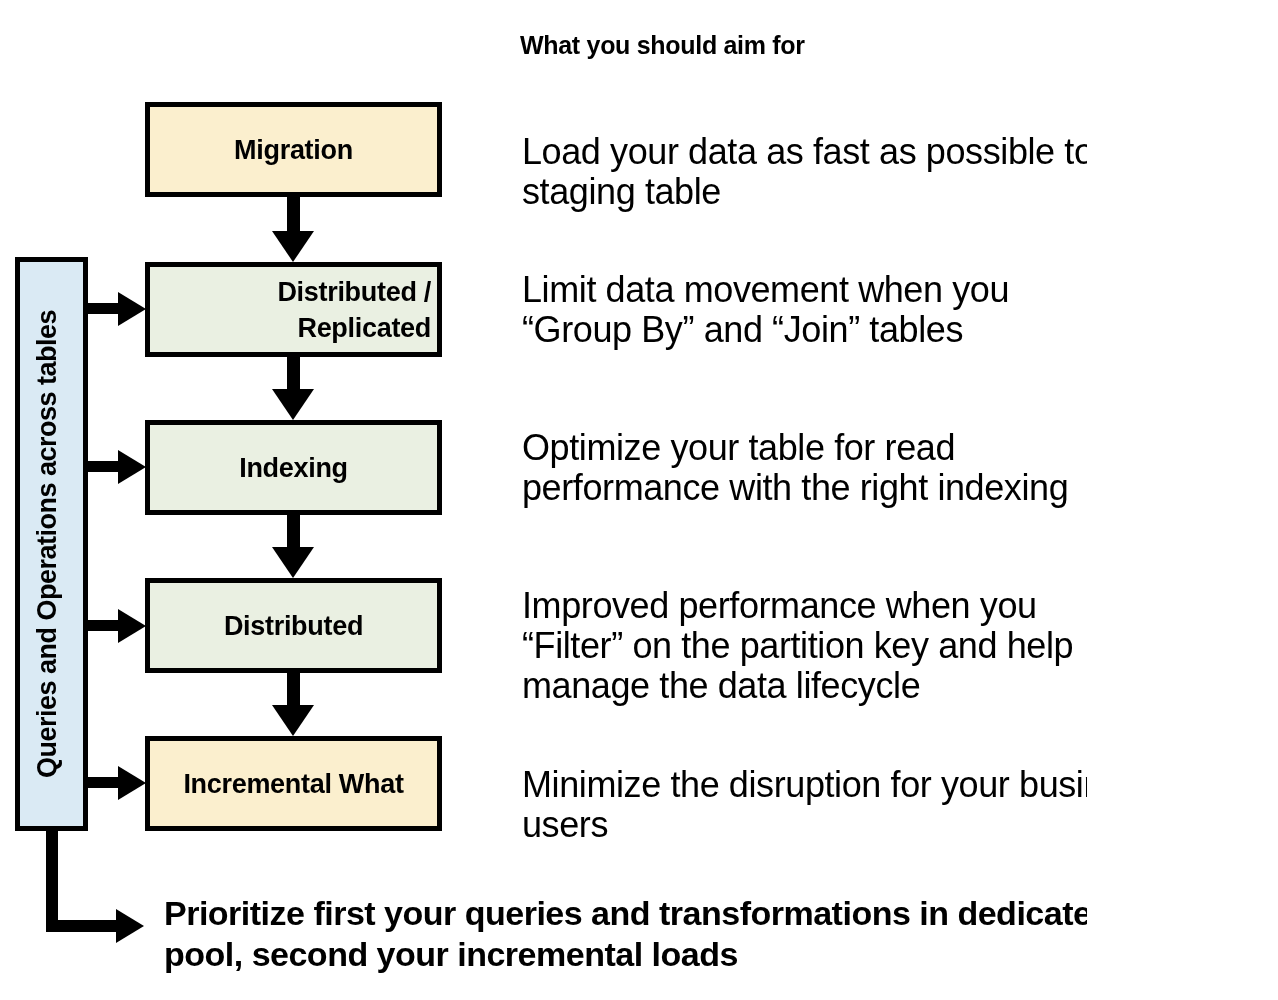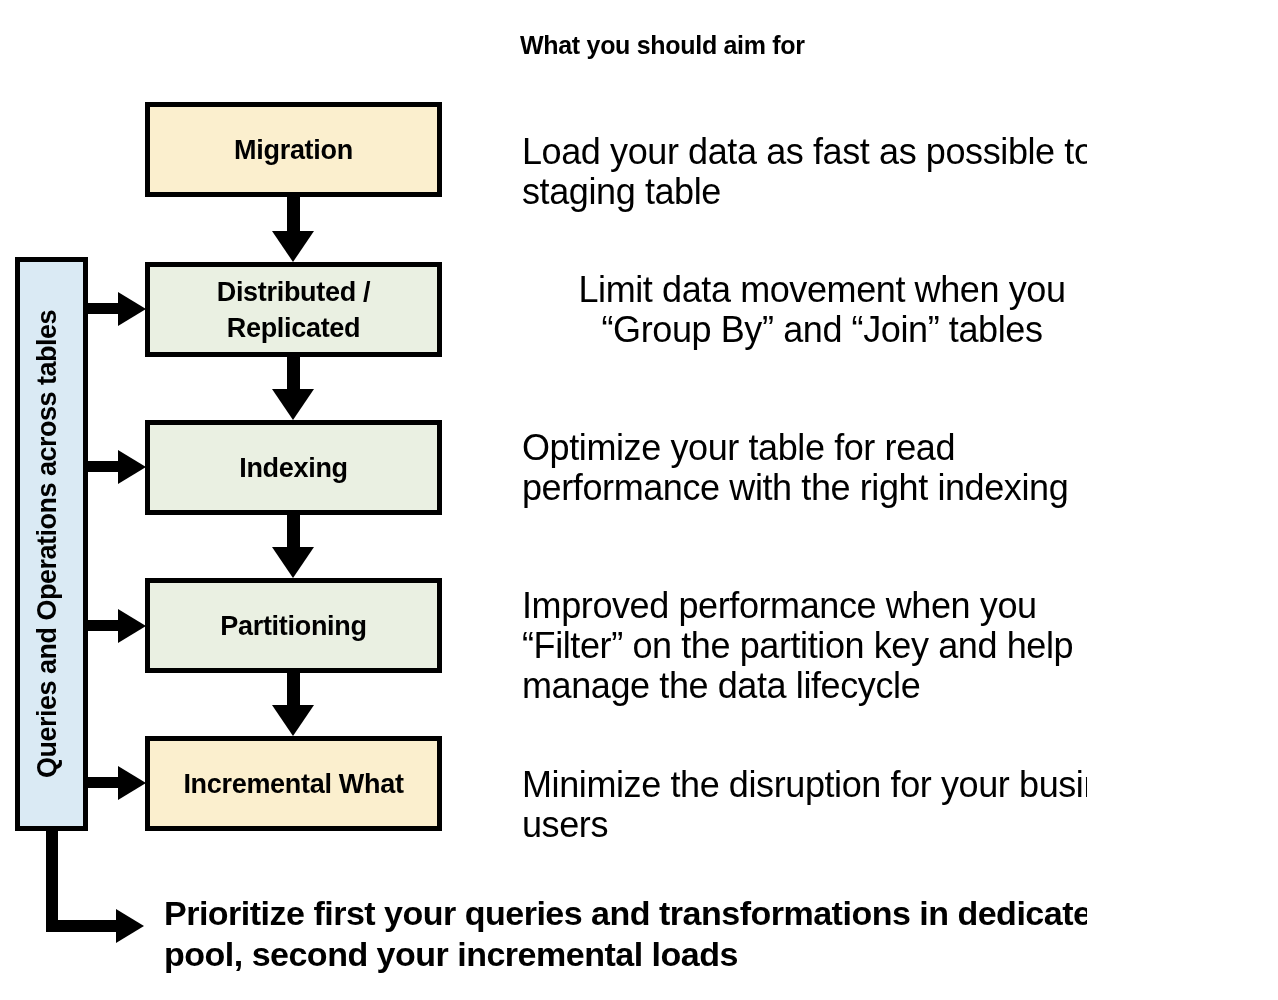--- a/index.html
+++ b/index.html
@@ -28,21 +28,21 @@
     display: flex; align-items: center; justify-content: center;
     text-align: center;
     font-size: 27px; font-weight: bold;
     line-height: 36px;
     padding: 13px 6px;
     letter-spacing: -0.3px;
   }
   .box-cream { background: #FBEFCE; }
   .box-green { background: #EAF0E2; }
   .b0 { top: 102px; }
-  .b1 { top: 262px; }
+  .b1 { top: 262px; text-align: right; }
   .b2 { top: 420px; align-items: center; }
   .b3 { top: 578px; }
   .b4 { top: 736px; }
 
   
   .sidebar {
     position: absolute;
     left: 15px; top: 257px;
     width: 73px; height: 574px;
     background: #DAEAF4;
@@ -100,21 +100,21 @@
 
   
   .desc {
     position: absolute;
     left: 522px;
     font-size: 36px;
     line-height: 40px;
     letter-spacing: -0.4px;
   }
   .d0 { top: 132px; width: 720px; }
-  .d1 { top: 270px; width: 600px; text-align: center; }
+  .d1 { top: 270px; width: 600px; }
   .d2 { top: 428px; width: 640px; }
   .d3 { top: 586px; width: 620px; }
   .d4 { top: 765px; width: 720px; }
 
   
   .footer-note {
     position: absolute;
     left: 164px; top: 893px;
     width: 1040px;
     font-size: 34px; font-weight: bold;
@@ -136,21 +136,21 @@
   <div class="flow-box box-cream b0">
     <span>Migration</span>
   </div>
   <div class="flow-box box-green b1">
     <span>Distributed / Replicated</span>
   </div>
   <div class="flow-box box-green b2">
     <span>Indexing</span>
   </div>
   <div class="flow-box box-green b3">
-    <span>Partitioning</span>
+    <span>Distributed</span>
   </div>
   <div class="flow-box box-cream b4">
     <span>Incremental What</span>
   </div>
 
   <div class="v-stem v1s"></div>
   <div class="v-head v1h"></div>
   <div class="v-stem v2s"></div>
   <div class="v-head v2h"></div>
   <div class="v-stem v3s"></div>

